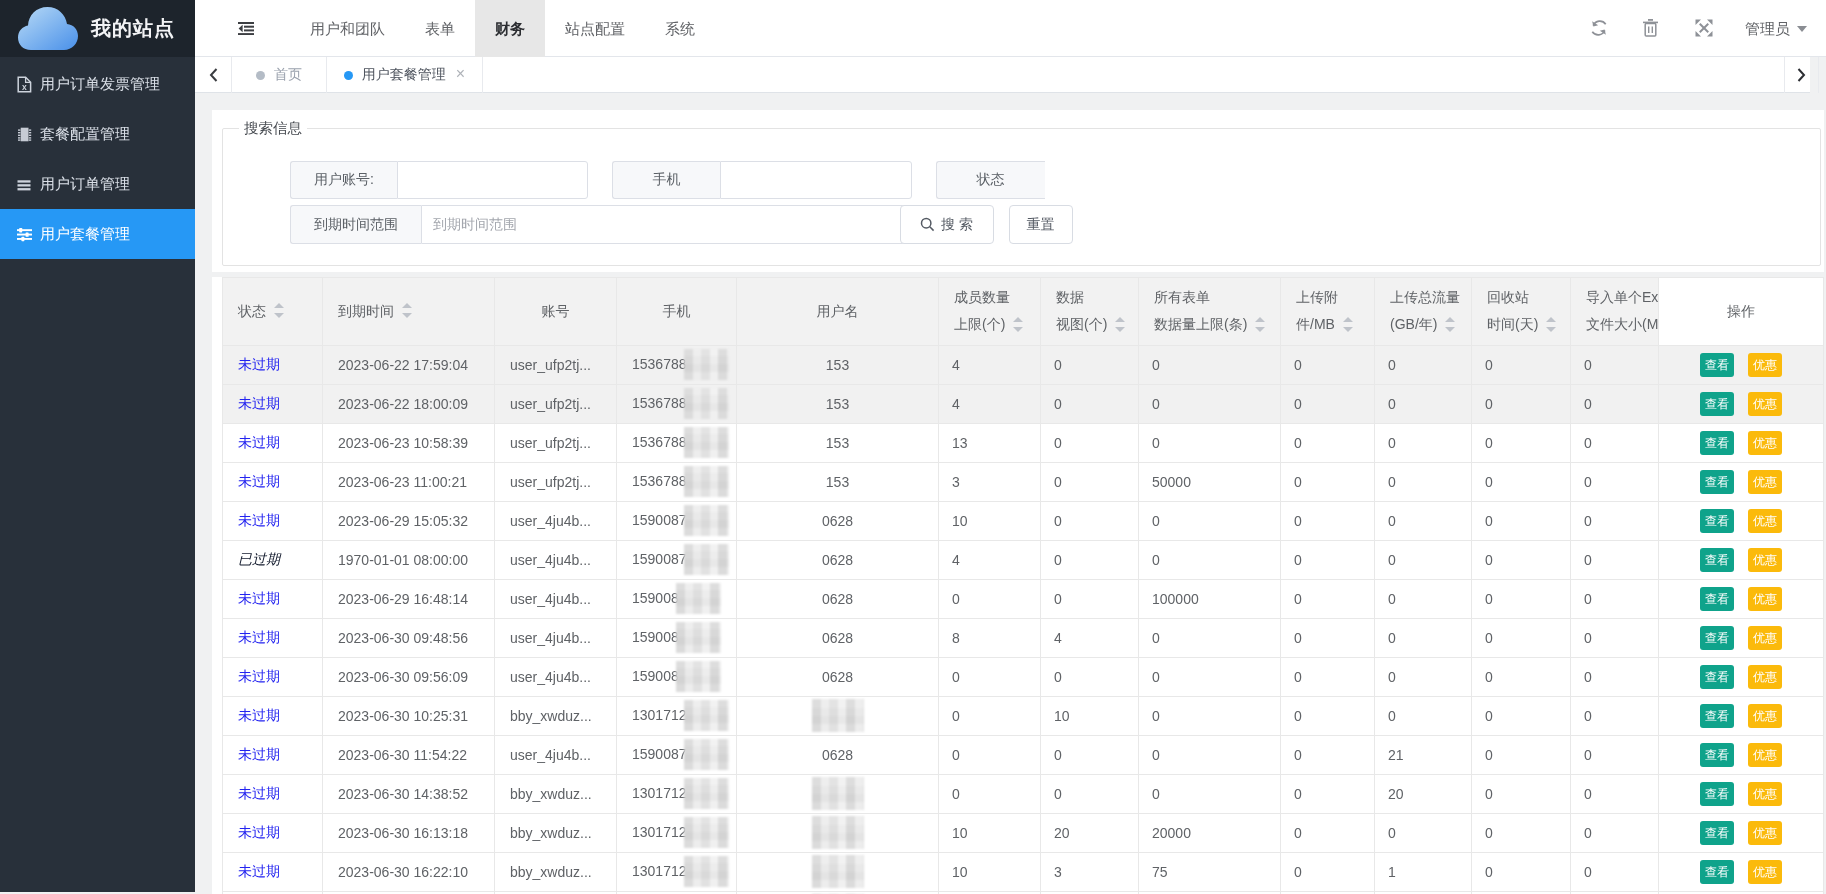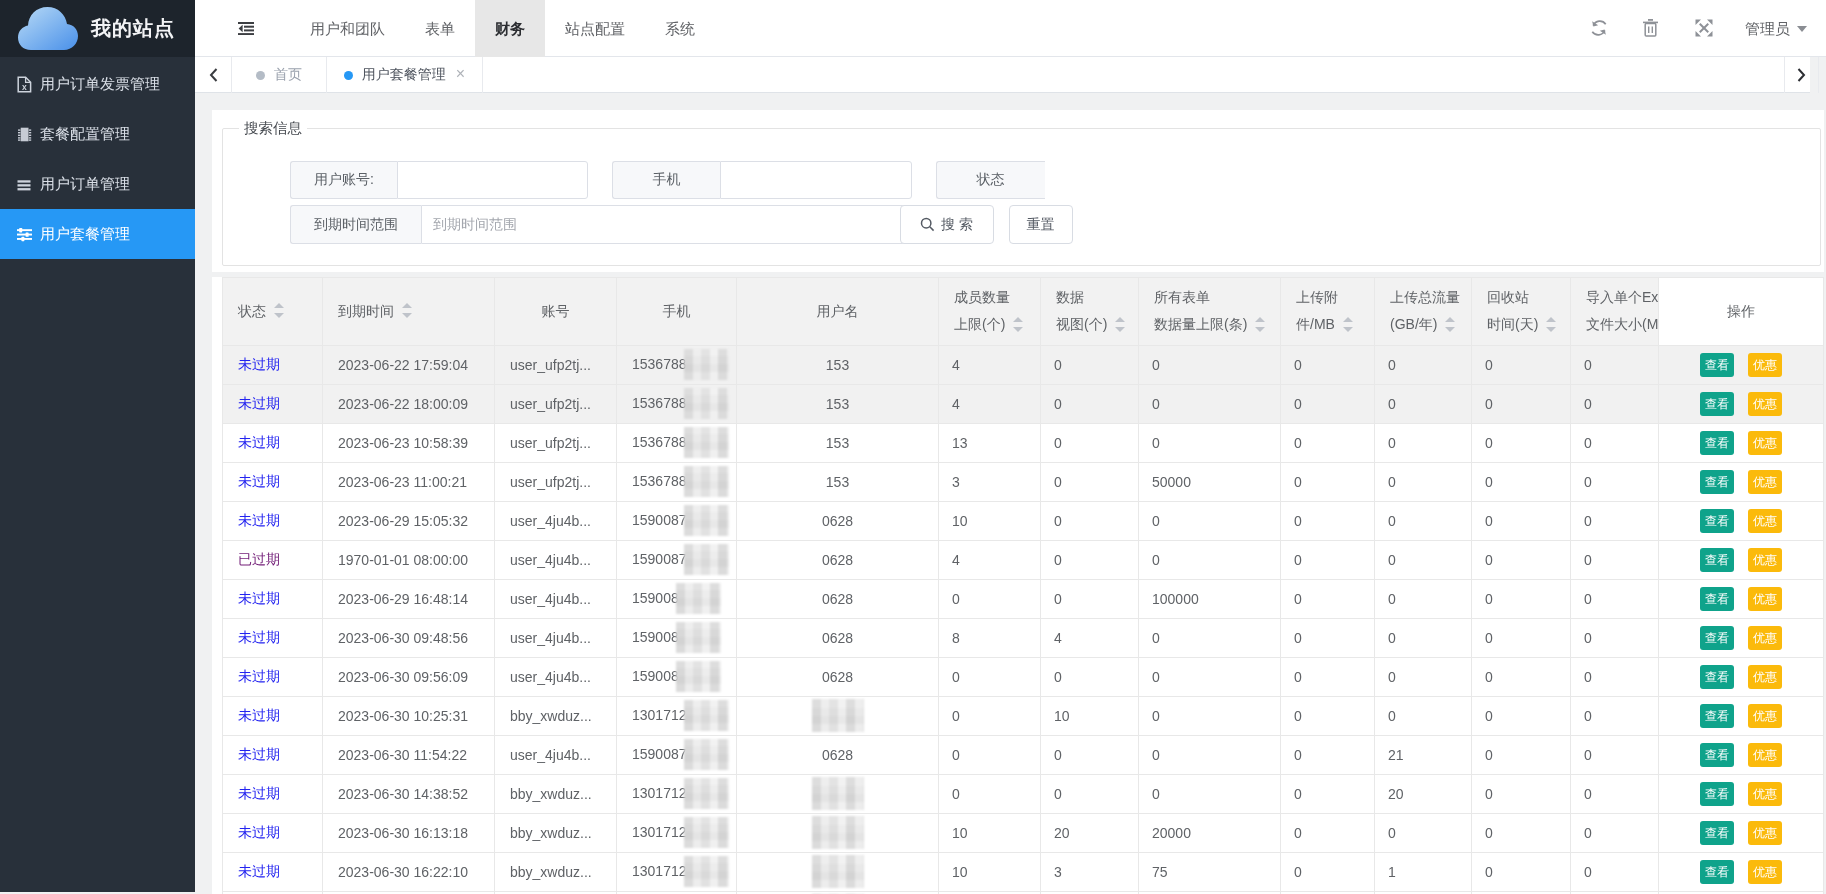--- a/index.html
+++ b/index.html
@@ -46,21 +46,21 @@
 .tbl .hrow th{background:#f2f2f2;height:68px;font-size:14px;color:#5f6266;line-height:27px;}
 .tbl .hrow .th-op{background:#fff;}
 .th-l{text-align:left;padding-left:15px;}
 .th-c{text-align:center;}
 .tbl td{height:39px;font-size:14px;color:#5f6266;background:#fff;}
 tr.gray td{background:#f1f1f1;}
 .tl{text-align:left;padding-left:15px;}
 .tc{text-align:center;}
 .tnum{padding-left:13px;}
 .st-blue{color:#2222f0;}
-.st-red{color:#701a75;}
+.st-red{color:#0f172a;font-style:italic;}
 .caret{display:inline-block;width:10px;height:15px;position:relative;vertical-align:middle;margin-left:4px;top:-1px;}
 .cu,.cd{position:absolute;left:0;width:0;height:0;border-left:5px solid transparent;border-right:5px solid transparent;}
 .cu{top:0;border-bottom:5.5px solid #bfc3ca;}
 .cd{bottom:0;border-top:5.5px solid #bfc3ca;}
 .btn-v,.btn-y{display:inline-block;width:34px;height:24px;line-height:24px;border-radius:3px;color:#fff;font-size:12px;text-align:center;}
 .btn-v{background:#0fa38b;margin-right:14px;}
 .btn-y{background:#fbba0b;}
 .mz{display:inline-block;vertical-align:middle;filter:blur(1px);
 background-image:repeating-linear-gradient(90deg,rgba(203,203,203,.55) 0 9px,rgba(235,235,235,.55) 9px 17px,rgba(214,214,214,.55) 17px 26px,rgba(242,242,242,.55) 26px 34px),repeating-linear-gradient(0deg,#efefef 0 8px,#dddddd 8px 16px,#e8e8e8 16px 24px,#f3f3f3 24px 32px);}
 .mzp{width:45px;height:31px;margin-left:-3px;margin-top:-4px;margin-bottom:-3px;}

